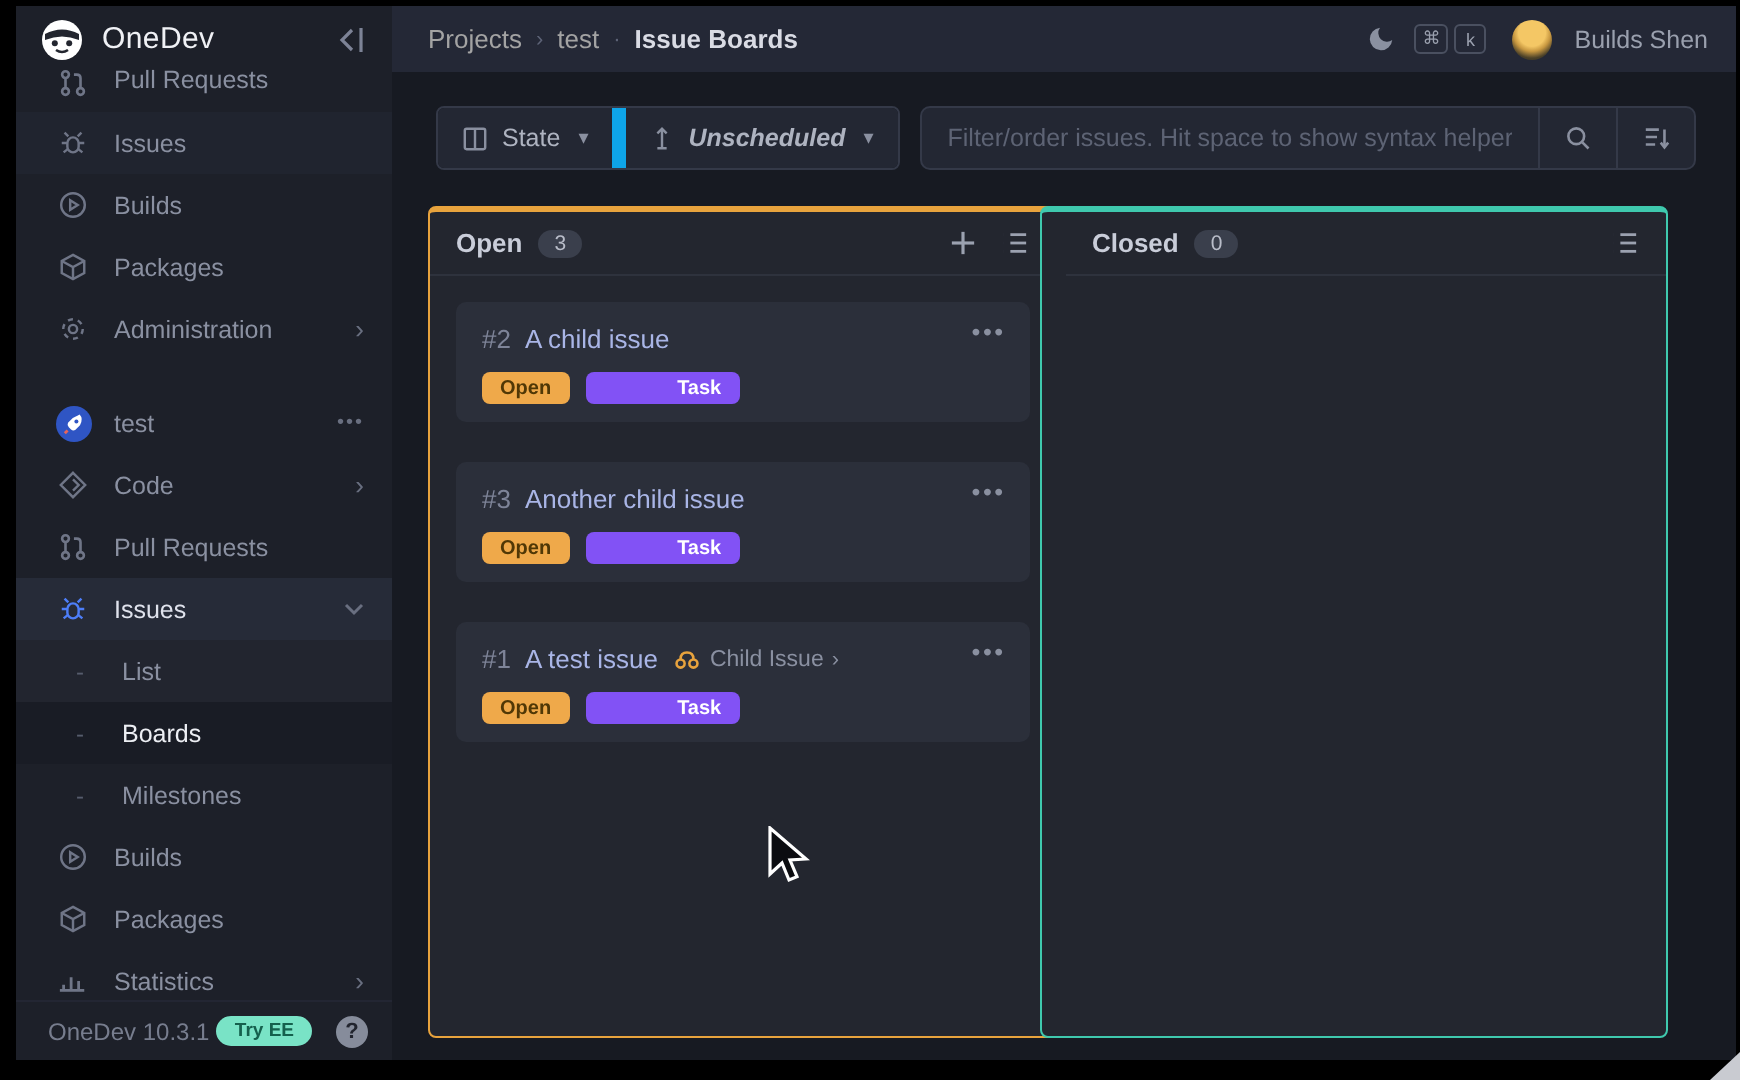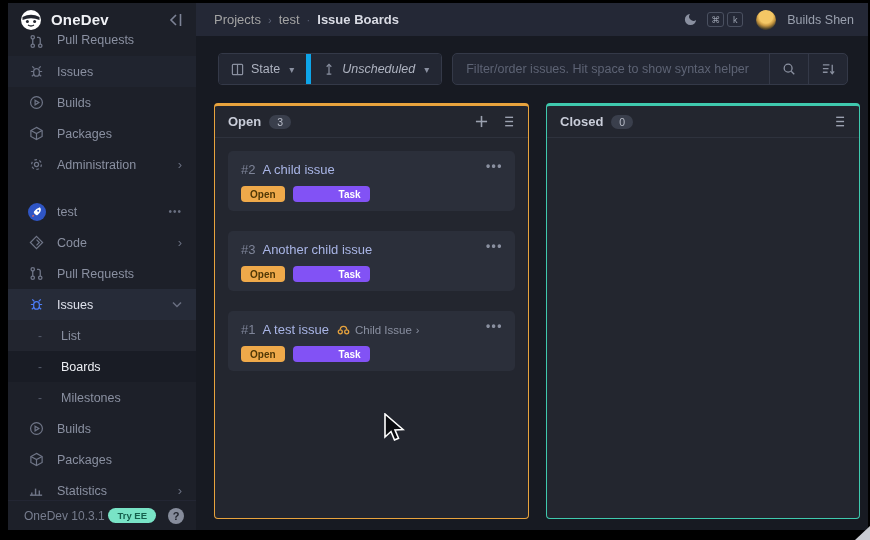--- a/index.html
+++ b/index.html
@@ -3,21 +3,21 @@
 <meta charset="utf-8">
 <style>
   * { margin:0; padding:0; box-sizing:border-box; }
   html,body { width:870px; height:540px; background:#000; overflow:hidden;
               font-family:"Liberation Sans","DejaVu Sans",sans-serif; }
   .app { position:absolute; left:8px; top:3px; width:860px; height:527px; background:#171a22; overflow:hidden; }
 
   
   .sidebar { position:absolute; left:0; top:0; width:188px; height:527px; background:#1d2029; }
   .side-header { height:33px; display:flex; align-items:center; padding:0 12px 0 12px; }
-  .brand-name { color:#f0f1f5; font-size:15px; font-weight:bold; margin-left:9px; letter-spacing:.2px; }
+  .brand-name { color:#f0f1f5; font-size:15px; font-weight:normal; margin-left:9px; letter-spacing:.2px; }
   .collapse-btn { margin-left:auto; color:#7d8396; display:flex; align-items:center; }
   .nav { position:absolute; top:30px; left:0; right:0; bottom:30px; overflow:hidden; }
   .nav-item { height:31px; display:flex; align-items:center; padding:0 14px 0 20px;
               color:#8a90a1; font-size:12.5px; cursor:pointer; }
   .nav-item .ico { width:16px; height:16px; margin-right:13px; display:flex; align-items:center; justify-content:center; color:#6f7587; flex:0 0 16px; }
   .nav-item .lbl { white-space:nowrap; }
   .nav-item .chev { margin-left:auto; color:#696f80; font-size:13px; }
   .nav-item.first-clip { height:23px; align-items:flex-start; padding-top:0; overflow:hidden; }
   .nav-item.row-issues-global { background:#20242f; }
   .proj-gap { height:16px; }
@@ -50,35 +50,35 @@
   .avatar { width:20px; height:20px; border-radius:50%; margin-left:4px;
             background:radial-gradient(circle at 50% 32%, #f4c765 0 40%, #c79740 55%, #4a4028 75%, #2c2a22 100%); }
   .username { color:#9aa0ae; font-size:12.5px; margin-left:2px; }
 
   
   .main { position:absolute; left:188px; top:33px; width:672px; height:494px; background:#171a22; }
   .toolbar { position:absolute; left:22px; right:20px; top:17px; height:32px; display:flex; }
   .btn-group { display:flex; border:1px solid #343948; border-radius:4px; overflow:hidden; }
   .tb-btn { display:flex; align-items:center; gap:7px; padding:0 12px; background:#232733; color:#aeb3c0;
             font-size:12.5px; cursor:pointer; }
-  .tb-btn + .tb-btn { border-left:5px solid #0ea5e9; }
+  .tb-btn + .tb-btn { border-left:7px solid #0ea5e9;font-weight:bold; }
   .tb-btn .ico { color:#8a90a0; display:flex; }
   .tb-btn .caret { font-size:10px; color:#8a90a0; margin-left:2px; }
   .italic { font-style:italic; }
   .filter-group { flex:1; margin-left:10px; display:flex; border:1px solid #343948; border-radius:5px; overflow:hidden; background:#232733;justify-content:flex-end; }
   .filter-input { flex:1; background:transparent; border:none; outline:none; color:#c8ccd8;
                   font-size:12.5px; padding:0 13px; font-family:"Liberation Sans",sans-serif; }
   .filter-input::placeholder { color:#5d6374; }
   .seg-btn { width:39px; display:flex; align-items:center; justify-content:center; color:#8a90a0;
              border-left:1px solid #343948; cursor:pointer; }
 
   
   .board-col { position:absolute; top:67px; height:416px; background:#23262f; border:1px solid; border-top-width:3px; border-radius:4px; }
   .col-open { left:18px; width:315px; border-color:#e8a33d; }
-  .col-closed { left:350px; width:314px; border-color:#3fc9ae; }
+  .col-closed { left:324px; width:314px; border-color:#3fc9ae;padding-left:12px; }
   .col-header { height:32px; display:flex; align-items:center; padding:0 13px; border-bottom:1px solid #2e323d; }
   .col-title { color:#c9cdd9; font-size:13px; font-weight:bold; }
   .count-pill { margin-left:8px; background:#3a3f4c; color:#b9bdc9; font-size:10.5px;
                 padding:1px 8px; border-radius:9px; }
   .col-actions { margin-left:auto; display:flex; align-items:center; gap:12px; color:#9ba1b0; }
   .col-actions .icobtn { display:flex; cursor:pointer; }
   .col-body { padding:13px; }
 
   .card { background:#2b2f3a; border-radius:5px; height:60px; padding:11px 13px; margin-bottom:20px; position:relative; }
   .card-line { display:flex; align-items:center; }

